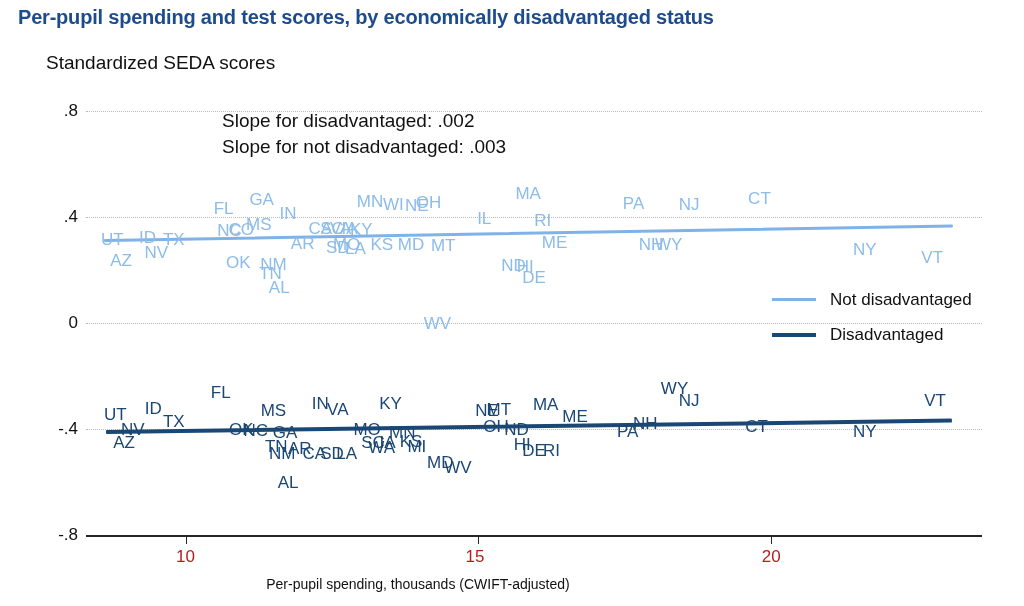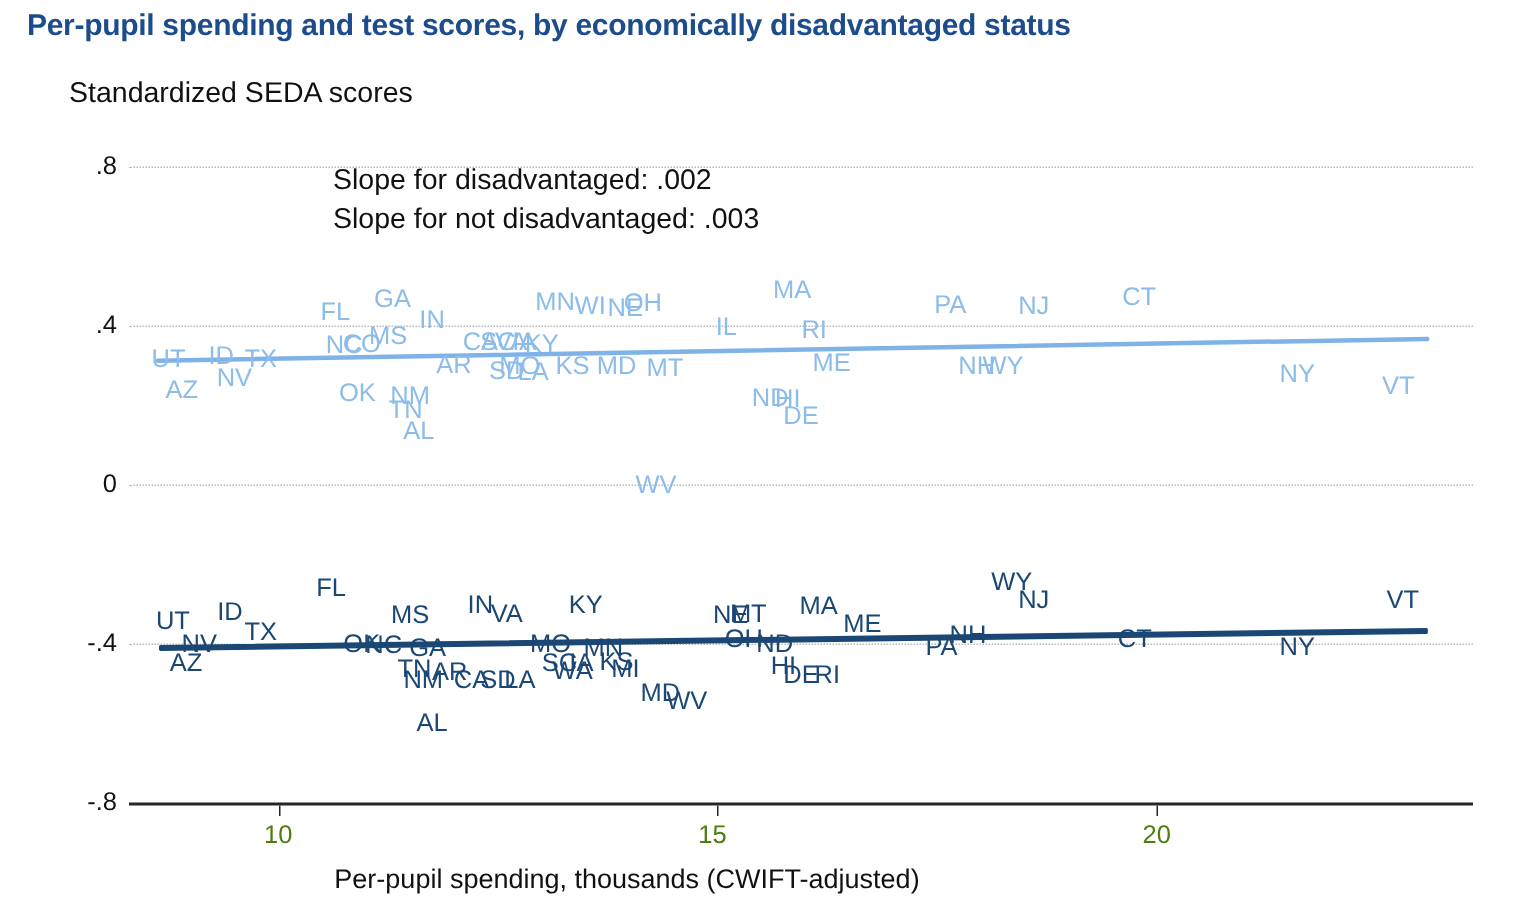--- a/index.html
+++ b/index.html
@@ -68,32 +68,32 @@
     position: absolute;
     font-size: 17px;
     color: #111;
     text-align: right;
     width: 44px;
     white-space: nowrap;
   }
   .xtick-label {
     position: absolute;
     font-size: 17px;
-    color: #4d7c0f;
+    color: #b91c1c;
     text-align: center;
     width: 44px;
     white-space: nowrap;
   }
   .xaxis-title {
     position: absolute;
     top: 576px;
     left: 0;
     width: 836px;
     text-align: center;
-    font-size: 18px;
+    font-size: 14px;
     color: #111;
   }
   .annot {
     position: absolute;
     left: 222px;
     top: 108px;
     font-size: 19px;
     color: #111;
     line-height: 1.35;
     white-space: nowrap;
@@ -275,14 +275,24 @@
       <div class="state d" style="left: 288.039px; top: 482px;">AL</div>
     </div>
 
   <div class="annot">
     <div>Slope for disadvantaged: .002</div>
     <div>Slope for not disadvantaged: .003</div>
   </div>
 
   <div class="xaxis-title">Per-pupil spending, thousands (CWIFT-adjusted)</div>
 
+  <div class="legend">
+    <div class="legend-row">
+      <span class="legend-swatch nd"></span>
+      <span class="legend-label">Not disadvantaged</span>
+    </div>
+    <div class="legend-row">
+      <span class="legend-swatch d"></span>
+      <span class="legend-label">Disadvantaged</span>
+    </div>
+  </div>
 
 </div>
 
 </body></html>

